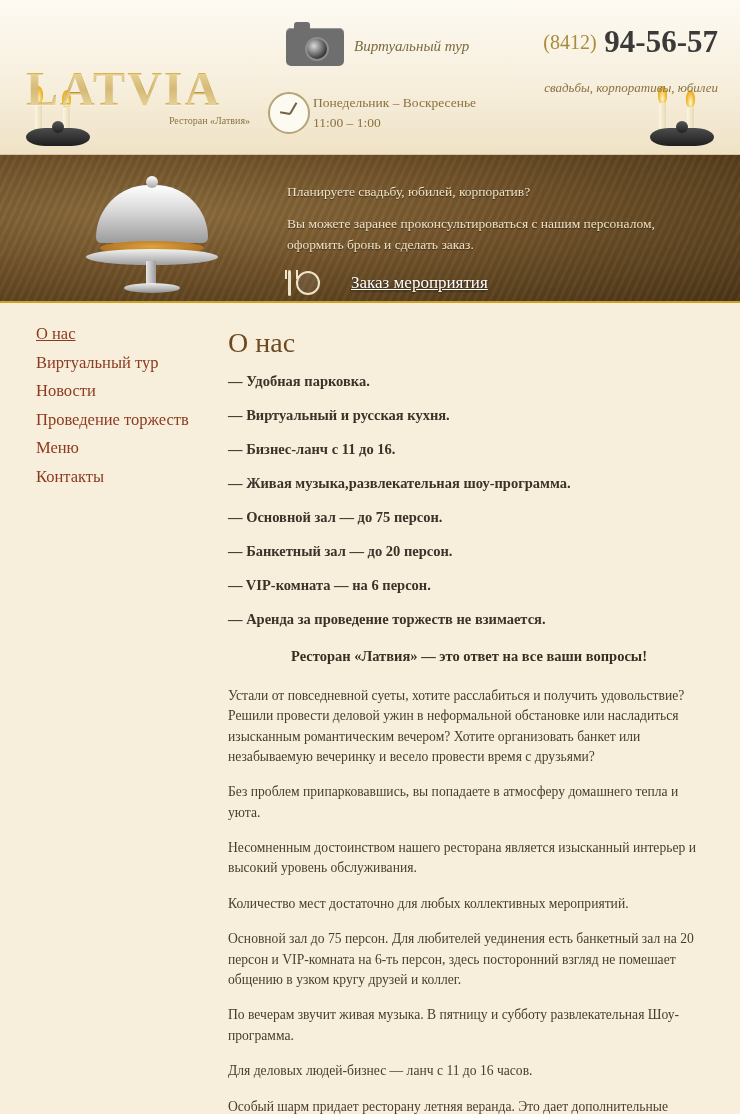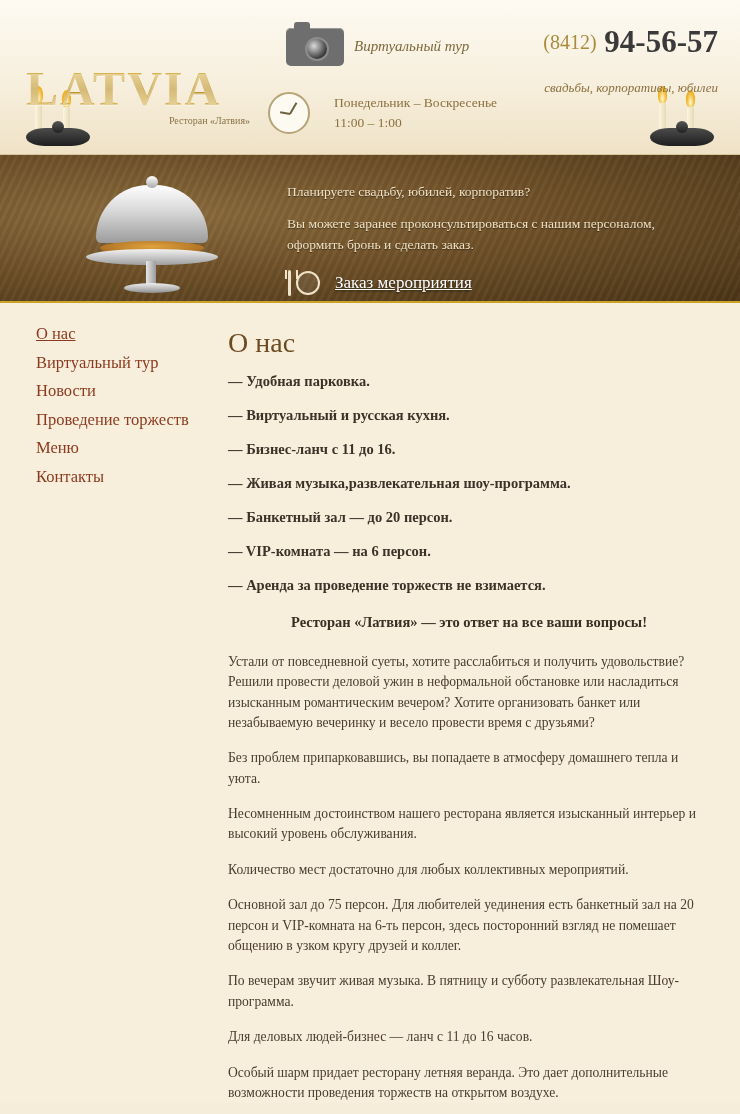--- a/index.html
+++ b/index.html
@@ -101,21 +101,21 @@
   }
   .phone-note {
     font-style: italic;
     font-size: 13px;
     color: #8a7140;
     margin-top: 23px;
   }
 
   .hours {
     position: absolute; left: 268px; top: 92px;
-    display: flex; align-items: center; gap: 24px;
+    display: flex; align-items: center; gap: 3px;
   }
   .clock {
     width: 42px; height: 42px; border-radius: 50%;
     border: 2px solid #b6a377;
     background: #fdfaf1;
     position: relative;
   }
   .clock::before, .clock::after {
     content: ""; position: absolute; background: #6d6244;
     transform-origin: bottom center;
@@ -166,21 +166,21 @@
   }
   .banner-text {
     position: absolute; left: 287px; top: 27px;
     color: #f0e2c3; font-size: 13.5px; line-height: 1.55;
     width: 420px;
     text-shadow: 0 1px 1px rgba(0,0,0,0.5);
   }
   .banner-text .lead { margin-bottom: 11px; }
   .order-row {
     position: absolute; left: 287px; top: 112px;
-    display: flex; align-items: center; gap: 12px;
+    display: flex; align-items: center; gap: 28px;
   }
   .cutlery { width: 36px; height: 32px; position: relative; }
   .plate {
     position: absolute; left: 9px; top: 4px;
     width: 24px; height: 24px; border-radius: 50%;
     border: 2px solid #efe4c9; background: rgba(255,255,255,0.08);
   }
   .fork {
     position:absolute; left: 1px; top: 3px; width: 3px; height: 26px;
     background: #efe4c9; border-radius: 2px;
@@ -348,20 +348,21 @@
       <a class="nav-item" href="#">Контакты</a>
     </nav>
 
     <div class="main">
       <h1 class="h1">О нас</h1>
 
       <p class="bullet">— Удобная парковка.</p>
       <p class="bullet">— Виртуальный и русская кухня.</p>
       <p class="bullet">— Бизнес-ланч с 11 до 16.</p>
       <p class="bullet">— Живая музыка,развлекательная шоу-программа.</p>
+      <p class="bullet">— Основной зал — до 75 персон.</p>
       <p class="bullet">— Банкетный зал — до 20 персон.</p>
       <p class="bullet">— VIP-комната — на 6 персон.</p>
       <p class="bullet">— Аренда за проведение торжеств не взимается.</p>
 
       <p class="para strong-center">Ресторан «Латвия» — это ответ на все ваши вопросы!</p>
       <p class="para">Устали от повседневной суеты, хотите расслабиться и получить удовольствие? Решили провести деловой ужин в неформальной обстановке или насладиться изысканным романтическим вечером? Хотите организовать банкет или незабываемую вечеринку и весело провести время с друзьями?</p>
       <p class="para">Без проблем припарковавшись, вы попадаете в атмосферу домашнего тепла и уюта.</p>
       <p class="para">Несомненным достоинством нашего ресторана является изысканный интерьер и высокий уровень обслуживания.</p>
       <p class="para">Количество мест достаточно для любых коллективных мероприятий.</p>
       <p class="para">Основной зал до 75 персон. Для любителей уединения есть банкетный зал на 20 персон и VIP-комната на 6-ть персон, здесь посторонний взгляд не помешает общению в узком кругу друзей и коллег.</p>

